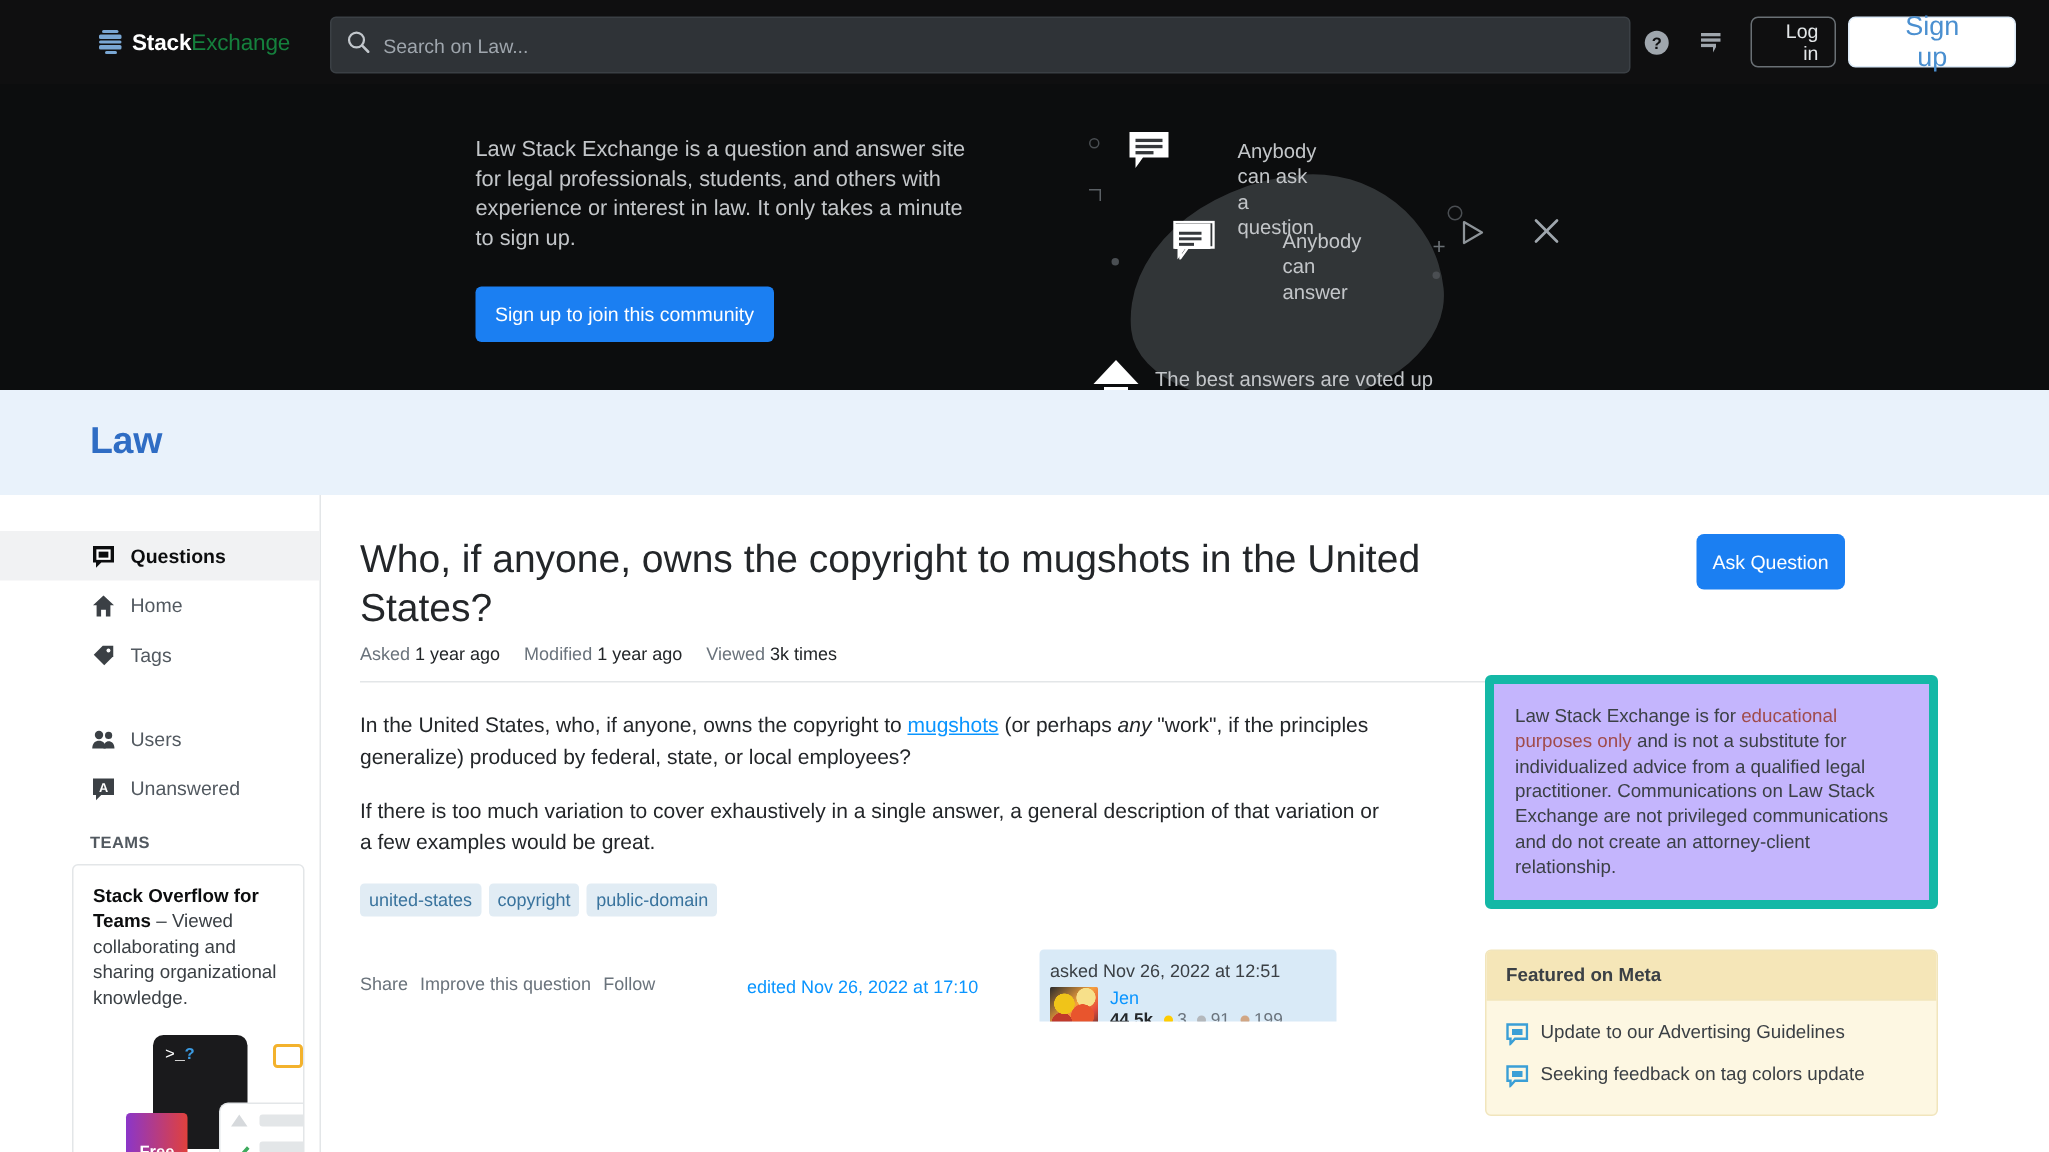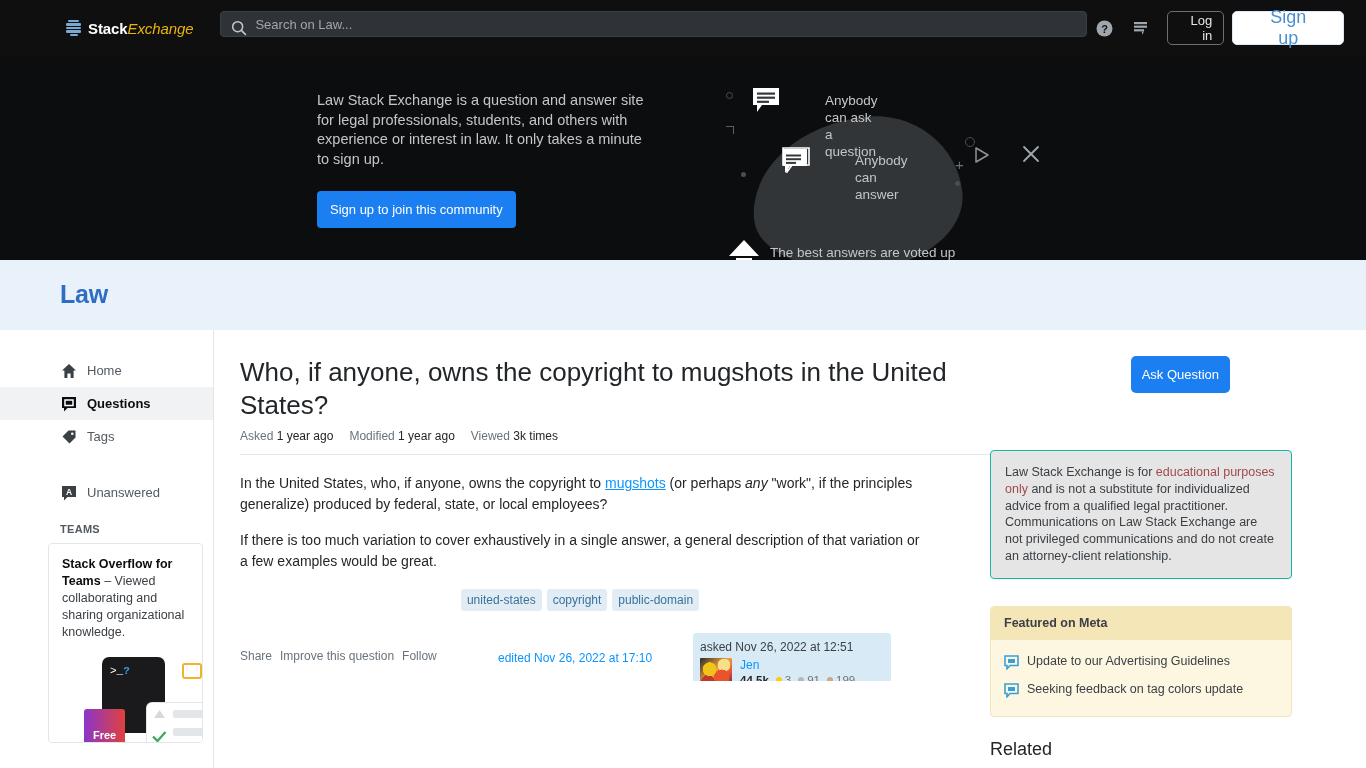--- a/index.html
+++ b/index.html
@@ -34,29 +34,29 @@
     align-items: center;
   }
   .se-logo-mark i {
     display: block; width: 15px; height: 2.6px;
     background: #7aa7d4; border-radius: 1px;
   }
   .se-logo-mark i.b1 { width: 11px; }
   .se-logo-mark i.b5 { width: 8px; }
   .se-logo-text { font-size: 15px; font-weight: 700; letter-spacing: -0.1px; }
   .se-logo-text .w1 { color: #ffffff; }
-  .se-logo-text .w2 { color: #eab308; font-weight: 400; font-style: italic; }
+  .se-logo-text .w2 { color: #15803d; font-weight: 400; }
 
   .search-wrap {
     position: relative;
     margin-left: 23px;
     width: 898px; height: 34px;
   }
   .search-input {
-    width: 100%; height: 26px;
+    width: 100%; height: 38px;
     background: #2f3337;
     border: 1px solid #3b4045;
     border-radius: 4px;
     padding: 0 10px 0 34px;
     font-family: "Liberation Sans", sans-serif;
     font-size: 13px;
     color: #d6d9dc;
     outline: none;
   }
   .search-input::placeholder { color: #9fa6ad; }
@@ -284,21 +284,21 @@
     cursor: pointer;
   }
   .vscore { font-size: 19px; font-weight: 700; color: #232629; margin: 7px 0; }
   .vmisc { margin-top: 19px; display: flex; flex-direction: column; align-items: center; gap: 13px; }
 
   .qpost { width: 680px; }
   .qpost p { margin: 0 0 16px 0; font-size: 14px; line-height: 20.5px; color: #232629; }
   .qpost a { color: #0a95ff; text-decoration: underline; }
   .qpost i { font-style: italic; }
 
-  .tags { display: flex; gap: 5px; margin-top: 18px; justify-content: center; }
+  .tags { display: flex; gap: 5px; margin-top: 18px; }
   .tag {
     background: #e1ecf4; color: #39739d;
     font-size: 12px; padding: 4px 6px;
     border-radius: 3px; cursor: pointer;
   }
   .qfooter { display: flex; margin-top: 38px; font-size: 12px; position: relative; }
   .qactions { display: flex; gap: 8px; color: #6a737c; }
   .qactions span { cursor: pointer; }
   .qedited { position: absolute; left: 258px; top: 2px; color: #0a95ff; cursor: pointer; }
   .usercard {
@@ -330,22 +330,22 @@
     margin: 18px 0 0 82px;
     font-size: 13px; color: #9fa6ad; cursor: pointer;
   }
 
   
   .rightbar {
     position: absolute; left: 990px; top: 450px;
     width: 302px;
   }
   .legal-notice {
-    background: #e5e5e5;
-    border: 1px solid #14b8a6;
+    background: #c4b5fd;
+    border: 6px solid #14b8a6;
     border-radius: 4px;
     padding: 13px 14px;
     font-size: 12.5px; line-height: 16.8px;
     color: #3b4045;
   }
   .legal-notice a { color: #a04b4b; text-decoration: none; cursor: pointer; }
   .meta-box {
     margin-top: 27px;
     border: 1px solid #f1e5bc;
     border-radius: 4px;
@@ -476,51 +476,62 @@
     </svg>
   </div>
 </div>
 
 <div class="sitebar">
   <div class="sitebar-title">Law</div>
 </div>
 
 <div class="leftnav">
 
-  <div class="nav-item">
-    <span class="nav-ic">
-      <svg width="16" height="16" viewBox="0 0 16 16">
-          <path d="M8 1 L15 7.5 H12.6 V15 H9.6 V10.5 H6.4 V15 H3.4 V7.5 H1 Z" fill="#3b4045"></path>
-        </svg>
-    </span>
-    <span>Home</span>
-  </div>
-
   <div class="nav-item active">
     <span class="nav-ic">
       <svg width="16" height="16" viewBox="0 0 16 16">
         <path d="M1 1 H15 V12 H6.5 L3 15.5 V12 H1 Z" fill="#0c0d0e"></path>
         <rect x="4" y="4" width="8" height="5.5" fill="none" stroke="#ffffff" stroke-width="1.5"></rect>
       </svg>
     </span>
     <span>Questions</span>
   </div>
 
   <div class="nav-item">
     <span class="nav-ic">
       <svg width="16" height="16" viewBox="0 0 16 16">
+          <path d="M8 1 L15 7.5 H12.6 V15 H9.6 V10.5 H6.4 V15 H3.4 V7.5 H1 Z" fill="#3b4045"></path>
+        </svg>
+    </span>
+    <span>Home</span>
+  </div>
+
+  <div class="nav-item">
+    <span class="nav-ic">
+      <svg width="16" height="16" viewBox="0 0 16 16">
         <path d="M1.5 7.5 L7.5 1.5 H14.5 V8.5 L8.5 14.5 Z" fill="#3b4045"></path>
         <circle cx="11.3" cy="4.7" r="1.3" fill="#ffffff"></circle>
       </svg>
     </span>
     <span>Tags</span>
   </div>
 
   <div class="nav-gap"></div>
 
+  <div class="nav-item">
+    <span class="nav-ic">
+      <svg width="16" height="16" viewBox="0 0 16 16">
+        <circle cx="5" cy="5" r="2.8" fill="#3b4045"></circle>
+        <circle cx="11.4" cy="5.3" r="2.4" fill="#3b4045"></circle>
+        <path d="M0.5 14 C0.5 10.4 2.6 8.8 5 8.8 C7.4 8.8 9.5 10.4 9.5 14 Z" fill="#3b4045"></path>
+        <path d="M8 14 C8 10.8 9.6 9.2 11.5 9.2 C13.4 9.2 15.3 10.8 15.3 14 Z" fill="#3b4045"></path>
+      </svg>
+    </span>
+    <span>Users</span>
+  </div>
 
   <div class="nav-item">
     <span class="nav-ic">
       <svg width="16" height="16" viewBox="0 0 16 16">
         <path d="M1 1 H15 V12 H6.5 L3 15.5 V12 H1 Z" fill="#3b4045"></path>
         <text x="8" y="10" font-size="8.5" font-weight="bold" fill="#ffffff" text-anchor="middle" font-family="Liberation Sans, sans-serif">A</text>
       </svg>
     </span>
     <span>Unanswered</span>
   </div>

